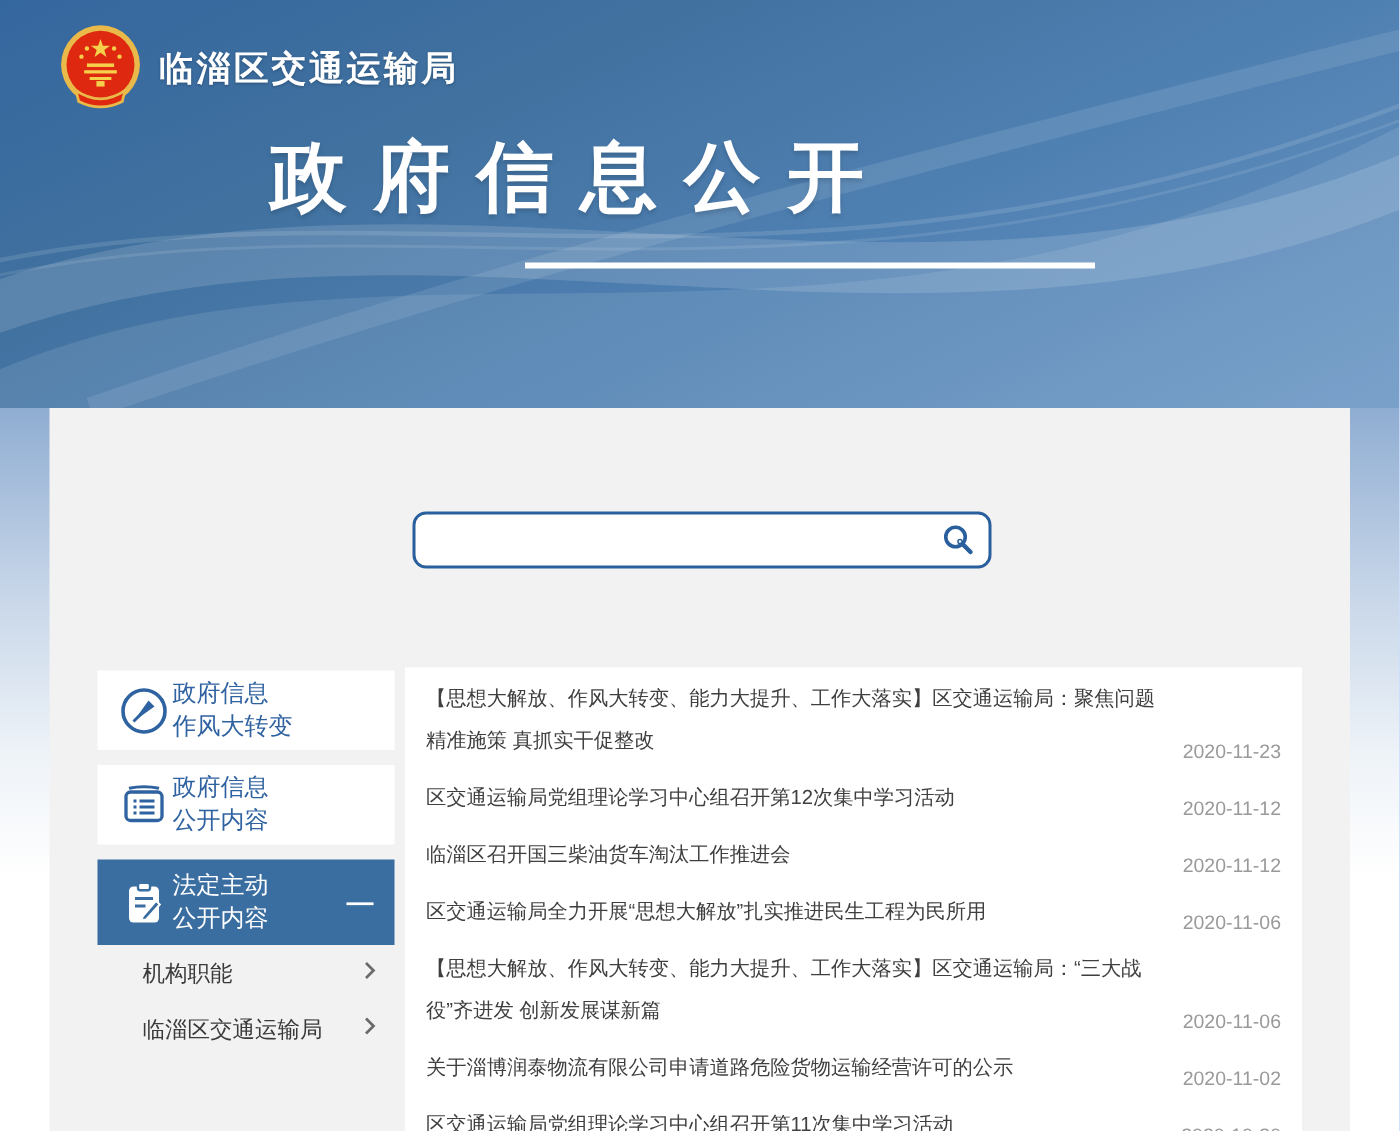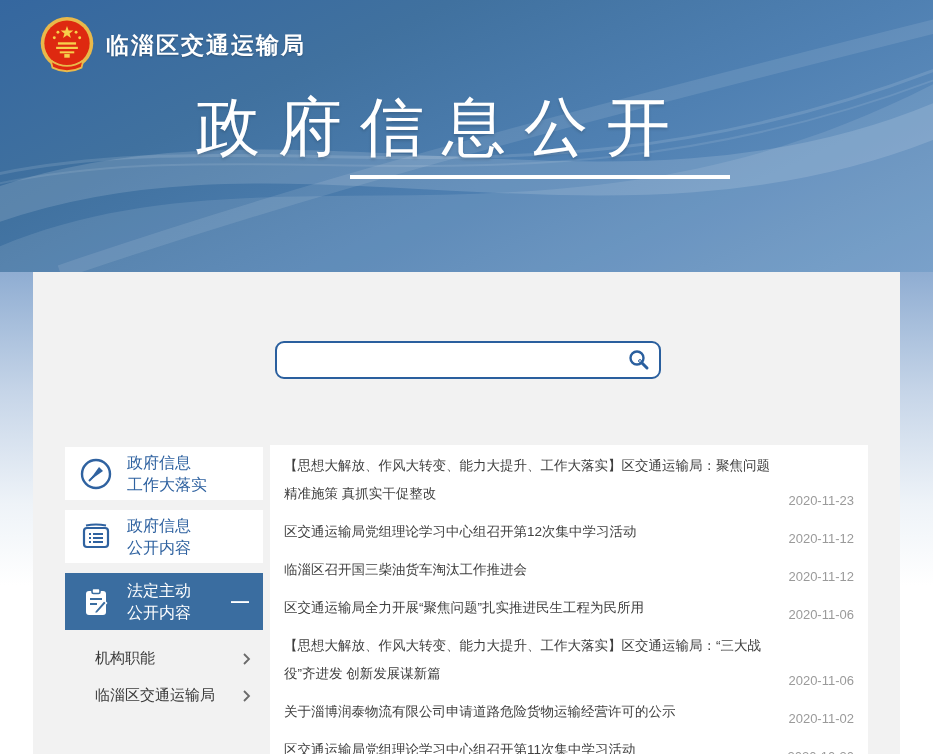--- a/index.html
+++ b/index.html
@@ -13,22 +13,22 @@
 
   
   .banner { position:absolute; left:0; top:0; width:933px; height:272px;
             background:linear-gradient(155deg,#35679f 0%,#40719f 30%,#4f80b2 60%,#6b97c4 100%);
             overflow:hidden; }
   .banner svg.swoosh { position:absolute; left:0; top:0; }
   .brand { position:absolute; left:38px; top:15px; display:flex; align-items:center; }
   .brand .emblem { width:58px; height:60px; }
   .site-name { color:#fff; font-size:23px; font-weight:bold; margin-left:10px;
                letter-spacing:2px; text-shadow:0 1px 2px rgba(0,0,0,.25); }
-  .page-title { position:absolute; left:196px; top:84px; color:#fff; font-size:64px;
-                font-weight:normal; letter-spacing:18px; white-space:nowrap;
+  .page-title { position:absolute; left:180px; top:84px; color:#fff; font-size:51px;
+                font-weight:bold; letter-spacing:18px; white-space:nowrap;
                 text-shadow:0 2px 3px rgba(0,0,0,.15); }
   .title-underline { position:absolute; left:350px; top:175px; width:380px; height:4px; background:#fff; }
 
   
   .content-box { position:absolute; left:33px; top:272px; width:867px; height:482px; background:#f2f2f2; }
 
   
   .search-bar { position:absolute; left:275px; top:341px; width:386px; height:38px;
                 background:#fff; border:2px solid #2a5f9e; border-radius:9px;
                 display:flex; align-items:center; }
@@ -36,26 +36,26 @@
                   font-size:15px; padding:0 10px; color:#333; }
   .search-btn { width:40px; height:100%; border:none; background:transparent; cursor:pointer;
                 display:flex; align-items:center; justify-content:center; }
 
   
   .sidebar { position:absolute; left:65px; top:447px; width:198px; }
   .side-item { background:#fff; height:53px; margin-bottom:10px; display:flex;
                align-items:center; padding:0 10px 0 12px; cursor:pointer; }
   .side-item .side-icon { width:38px; height:38px; flex:0 0 38px; display:flex;
                           align-items:center; justify-content:center; }
-  .side-label { margin-left:12px; color:#2f62a0; font-size:16px; line-height:22px; }
+  .side-label { color:#2f62a0; font-size:16px; line-height:22px; }
   .side-item.active { background:#3a6da0; height:57px; }
   .side-item.active .side-label { color:#fff; }
   .side-dash { margin-left:auto; color:#fff; font-size:18px; font-weight:bold; padding-right:4px; }
   .submenu { margin-top:4px; }
-  .submenu-item { height:37px; display:flex; align-items:center; padding:0 12px 0 30px;
+  .submenu-item { height:37px; display:flex; padding:0 12px 0 30px;
                   color:#3a3a3a; font-size:15px; cursor:pointer; }
   .submenu-item .chev { margin-left:auto; }
 
   
   .news-list { position:absolute; left:270px; top:445px; width:598px; height:309px;
                background:#fff; padding:2px 14px 0 14px; overflow:hidden; }
   .news-row { display:flex; align-items:flex-end; padding:5px 0; }
   .news-title { flex:0 0 502px; width:502px; font-size:13.5px; color:#3f3f3f;
                 line-height:28px; text-decoration:none; cursor:pointer; }
   .news-date { margin-left:auto; color:#9a9a9a; font-size:13px; white-space:nowrap; }
@@ -116,21 +116,21 @@
     <div class="side-item">
       <span class="side-icon">
         <svg width="36" height="36" viewBox="0 0 36 36">
           <circle cx="18" cy="18" r="14" fill="none" stroke="#2f62a0" stroke-width="2.4"></circle>
           <path d="M 11 25 L 21 11 L 25 15 Z" fill="#2f62a0"></path>
           <path d="M 11 25 L 16 20" stroke="#2f62a0" stroke-width="2" fill="none"></path>
         </svg>
       </span>
       <span class="side-label">
         <div>政府信息</div>
-        <div>工作大落实</div>
+        <div>作风大转变</div>
       </span>
     </div>
 
     <div class="side-item">
       <span class="side-icon">
         <svg width="36" height="36" viewBox="0 0 36 36">
           <rect x="6" y="9" width="24" height="19" rx="3" fill="none" stroke="#2f62a0" stroke-width="2.2"></rect>
           <path d="M 8 6.5 Q 18 4.5 28 6.5" fill="none" stroke="#2f62a0" stroke-width="2"></path>
           <line x1="11" y1="15" x2="13" y2="15" stroke="#2f62a0" stroke-width="2"></line>
           <line x1="15" y1="15" x2="25" y2="15" stroke="#2f62a0" stroke-width="2"></line>
@@ -190,21 +190,21 @@
     </div>
     <div class="news-row">
       <a class="news-title">区交通运输局党组理论学习中心组召开第12次集中学习活动</a>
       <span class="news-date">2020-11-12</span>
     </div>
     <div class="news-row">
       <a class="news-title">临淄区召开国三柴油货车淘汰工作推进会</a>
       <span class="news-date">2020-11-12</span>
     </div>
     <div class="news-row">
-      <a class="news-title">区交通运输局全力开展“聚焦问题”扎实推进民生工程为民所用</a>
+      <a class="news-title">区交通运输局全力开展“思想大解放”扎实推进民生工程为民所用</a>
       <span class="news-date">2020-11-06</span>
     </div>
     <div class="news-row">
       <a class="news-title">【思想大解放、作风大转变、能力大提升、工作大落实】区交通运输局：“三大战役”齐进发 创新发展谋新篇</a>
       <span class="news-date">2020-11-06</span>
     </div>
     <div class="news-row">
       <a class="news-title">关于淄博润泰物流有限公司申请道路危险货物运输经营许可的公示</a>
       <span class="news-date">2020-11-02</span>
     </div>

